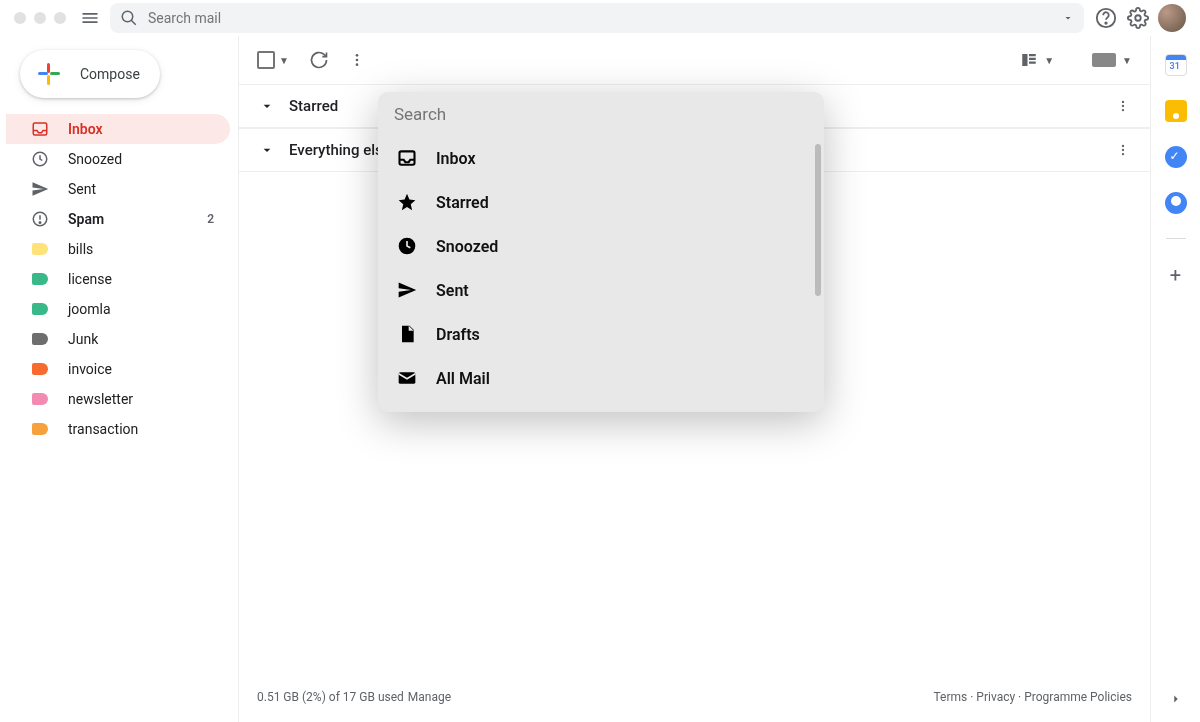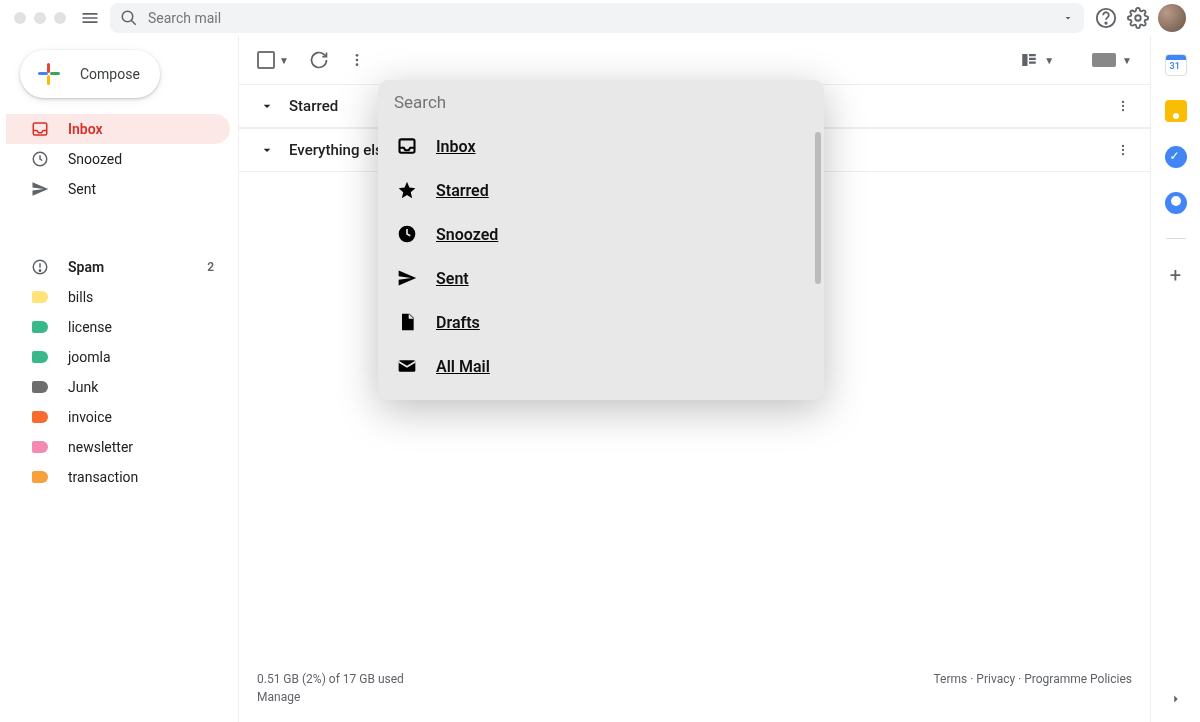--- a/index.html
+++ b/index.html
@@ -24,62 +24,62 @@
 .compose .plus { width:22px; height:22px; position:relative; }
 .compose .plus::before, .compose .plus::after { content:''; position:absolute; background:#ea4335; }
 .compose .plus::before { width:10px; height:3px; left:0; top:9px; border-radius:2px; background:#4285f4; }
 .compose .plus::after { width:3px; height:10px; left:9px; top:0; background:#ea4335; border-radius:2px;}
 .compose .plus .y { position:absolute; width:10px; height:3px; left:12px; top:9px; background:#34a853; border-radius:2px;}
 .compose .plus .g { position:absolute; width:3px; height:10px; left:9px; top:12px; background:#fbbc04; border-radius:2px;}
 
 .navlist { display:flex; flex-direction:column; }
 .navitem { display:flex; align-items:center; height:30px; padding: 0 12px 0 24px; border-radius: 0 16px 16px 0; font-size:14px; color:#202124; gap:18px; cursor:pointer; }
 .navitem.selected { background:#fde8e8; color:#d93025; font-weight:600; }
-.navitem.bold { font-weight: 600; margin-top: 48px; }
+.navitem.bold { font-weight: 600; }
 .navitem .icon { width:20px; height:20px; display:flex; align-items:center; justify-content:center; color:#5f6368; flex-shrink:0; }
 .navitem.selected .icon { color:#d93025; }
 .navitem .count { margin-left:auto; font-size:12px; color:#5f6368; padding-right:4px;}
 .labtag { width:16px; height:12px; border-radius: 2px 6px 6px 2px; display:inline-block; }
 
 
 .content { flex:1; border-left:1px solid #eee; display:flex; flex-direction:column; position:relative; }
 .toolbar { height:48px; display:flex; align-items:center; padding: 0 18px; gap:20px; color:#5f6368; }
 .toolbar .cbx { width:18px; height:18px; border:2px solid #757575; border-radius:2px; }
 .toolbar .dd { font-size:10px; color:#5f6368; }
 .toolbar .spacer { flex:1; }
 .toolbar .rightctrl { display:flex; align-items:center; gap:6px; }
 
 .section { height:44px; display:flex; align-items:center; padding:0 20px; border-top:1px solid #eee; border-bottom:1px solid #eee; font-size:15px; font-weight:500; color:#202124; gap:14px; }
 .section:last-of-type { border-top:none; }
 .section .more { margin-left:auto; color:#5f6368; }
 
 
 .footer { position:absolute; bottom:18px; left:18px; right:18px; display:flex; justify-content:space-between; font-size:12px; color:#5f6368; }
-.footer .col { display:flex; flex-direction:column; gap:4px; }
+.footer .col { display:flex; gap:4px; }
 .footer .mid { align-self:flex-start; }
 .footer .right { text-align:right; }
 
 
 .rail { width:50px; border-left:1px solid #eee; display:flex; flex-direction:column; align-items:center; padding-top:18px; gap:24px; }
 .rail .app { width:22px; height:22px; border-radius:4px; }
 .rail .cal { background:#fff; border:1px solid #ddd; position:relative; }
 .rail .cal::before{content:'31'; font-size:9px; color:#4285f4; position:absolute; top:6px; left:4px; font-weight:600;}
 .rail .cal::after{content:''; position:absolute; top:0; left:0; right:0; height:5px; background:#4285f4; border-radius:3px 3px 0 0;}
 .rail .keep { background:#fbbc04; border-radius:4px; position:relative;}
 .rail .keep::after{content:''; position:absolute; width:6px; height:6px; background:#fff; border-radius:50%; bottom:3px; left:8px;}
 .rail .tasks { background:#4285f4; border-radius:50%; position:relative;}
 .rail .tasks::after{content:'✓'; color:#fff; font-size:12px; position:absolute; top:3px; left:5px;}
 .rail .contacts { background:#4285f4; border-radius:50%; position:relative;}
 .rail .contacts::after{content:''; position:absolute; width:10px; height:10px; background:#fff; border-radius:50%; top:4px; left:6px;}
 .rail hr { width:20px; border:none; border-top:1px solid #ddd; }
 .rail .plusb { font-size:20px; color:#5f6368; }
 .rail .expand { position:absolute; bottom:16px; color:#5f6368; }
 
 
-.popup { position:absolute; left:378px; top:80px; width:446px; height:320px; background:#e8e8e8; border-radius:10px; box-shadow: 0 10px 40px rgba(0,0,0,0.25); overflow:hidden; display:flex; flex-direction:column;text-decoration:underline; }
+.popup { position:absolute; left:378px; top:92px; width:446px; height:320px; background:#e8e8e8; border-radius:10px; box-shadow: 0 10px 40px rgba(0,0,0,0.25); overflow:hidden; display:flex; flex-direction:column; }
 .popup .psearch { height:44px; padding:0 16px; }
 .popup .psearch input { width:100%; height:100%; border:none; background:transparent; outline:none; font-size:17px; color:#666; }
 .popup .plist { flex:1; overflow:hidden; position:relative; }
 .popup .pitem { height:44px; display:flex; align-items:center; padding:0 18px; gap:18px; font-size:16px; font-weight:600; color:#111; cursor:pointer;}
 .popup .pitem .picon { width:22px; height:22px; display:flex; align-items:center; justify-content:center; }
 .popup .scrollbar { position:absolute; right:3px; top:8px; width:6px; height:152px; background:#bbb; border-radius:3px; }
 
 svg { display:block; }
 </style>
 </head>

